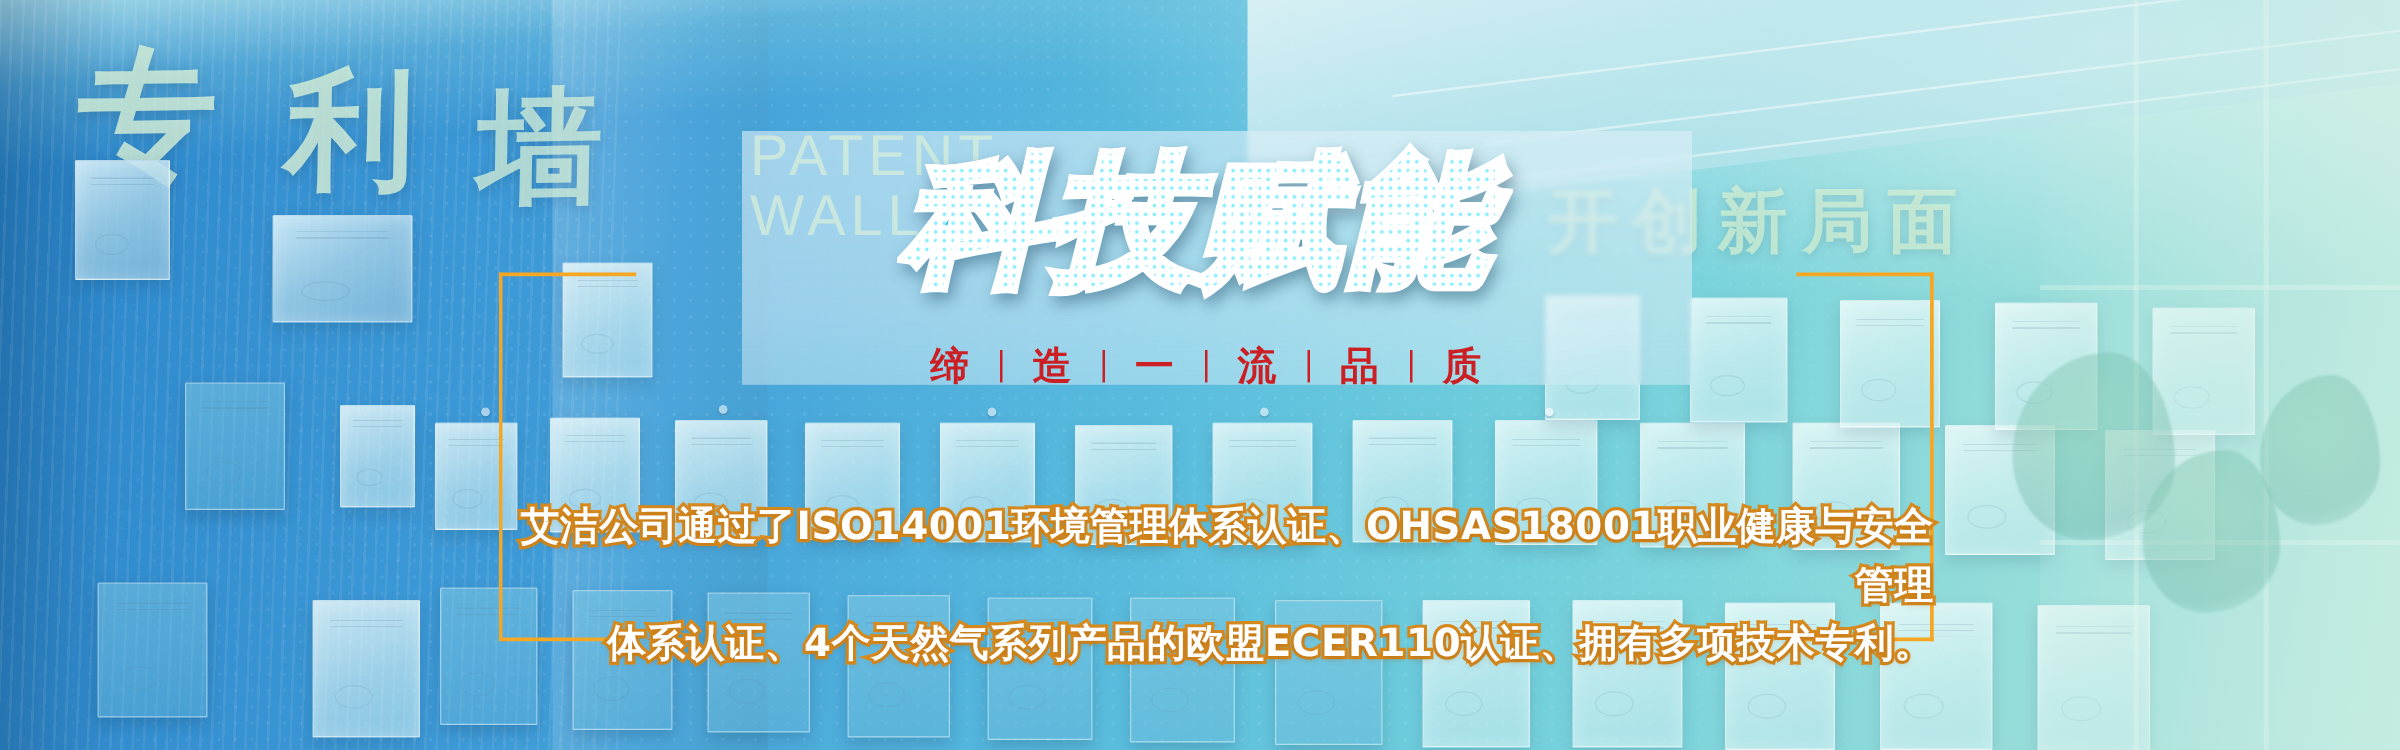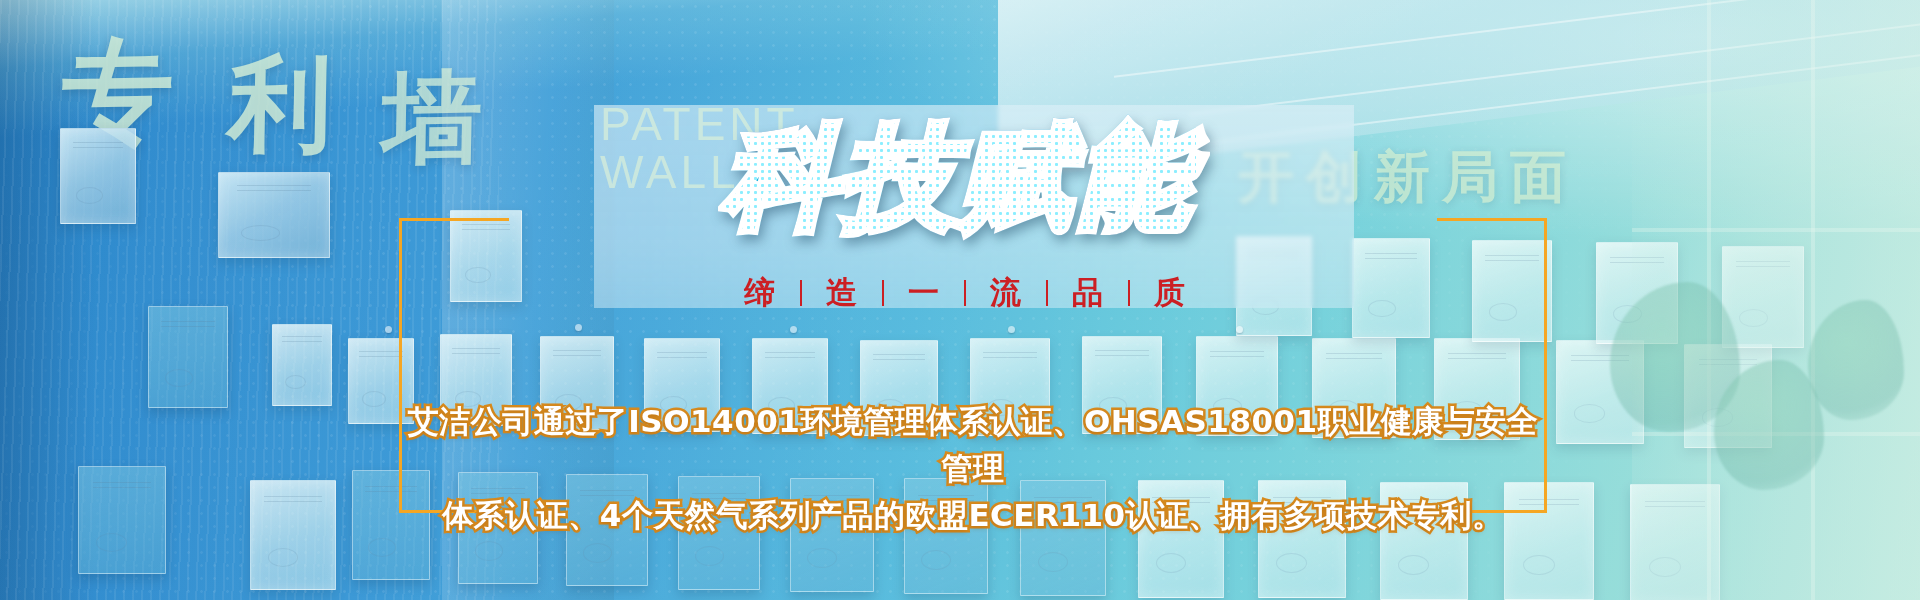--- a/index.html
+++ b/index.html
@@ -238,21 +238,21 @@
   .fr-top-r    { right:0;   top:0;    width:110px; height:3px; }
   .fr-bot-l    { left:0;    bottom:0; width:110px; height:3px; }
   .fr-bot-r    { right:0;   bottom:0; width:110px; height:3px; }
   .fr-left     { left:0;    top:0;    width:3px;   height:100%; }
   .fr-right    { right:0;   top:0;    width:3px;   height:100%; }
 
   
   .body-text {
     position:absolute;
     left:399px; top:398px; width:1148px;
-    text-align:center;
+    text-align:right;
     font-family:"DejaVu Sans","Liberation Sans",sans-serif;
     font-size:31px;
     font-weight:700;
     line-height:47px;
     letter-spacing:.5px;
     color:#ffffff;
     -webkit-text-stroke:5px #d88b1e;
     paint-order:stroke fill;
     text-shadow:0 2px 5px rgba(130,70,10,.30);
     user-select:none;

